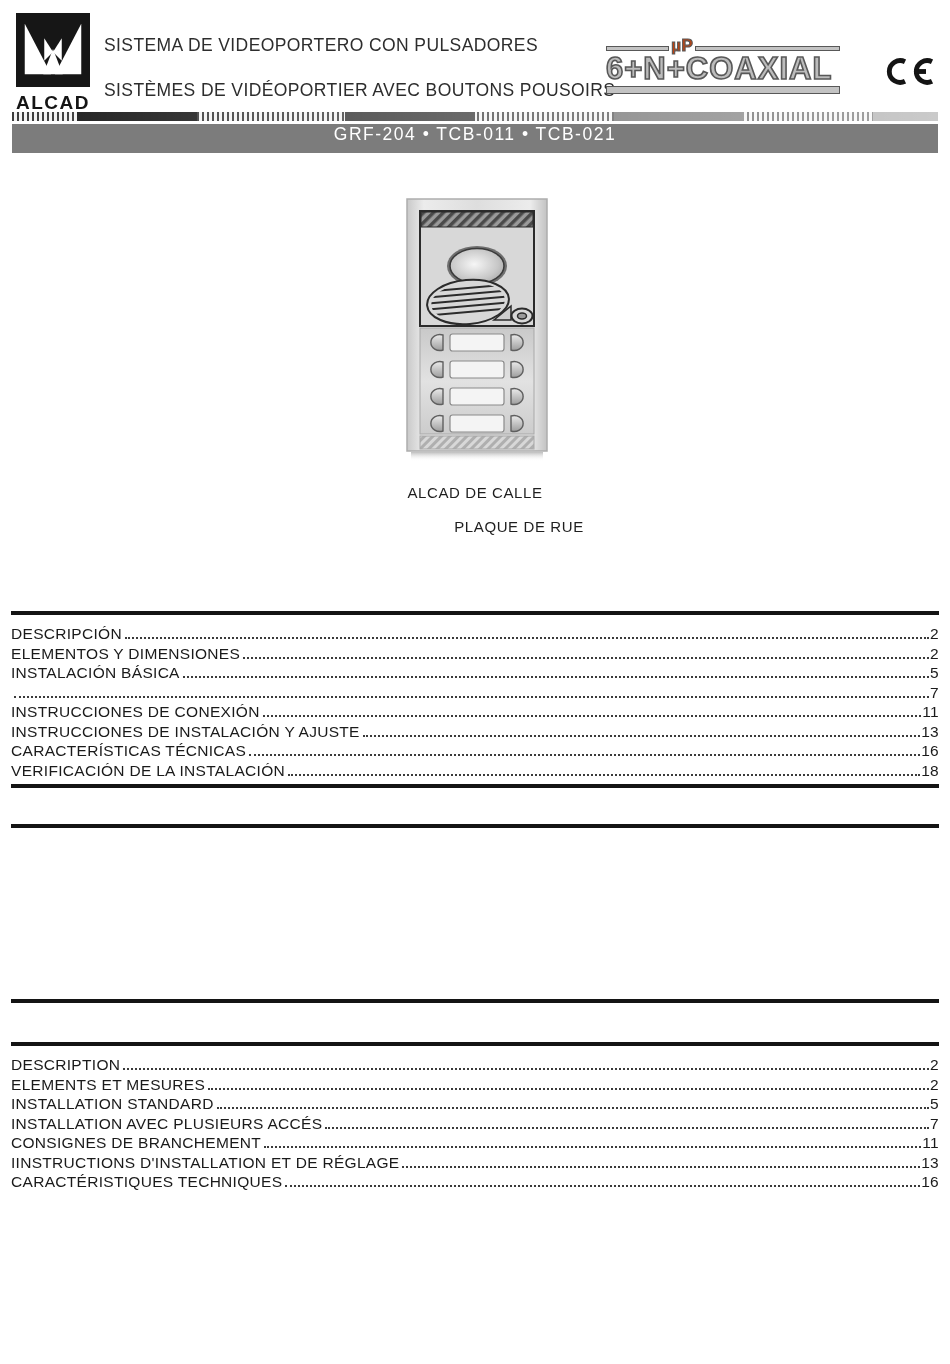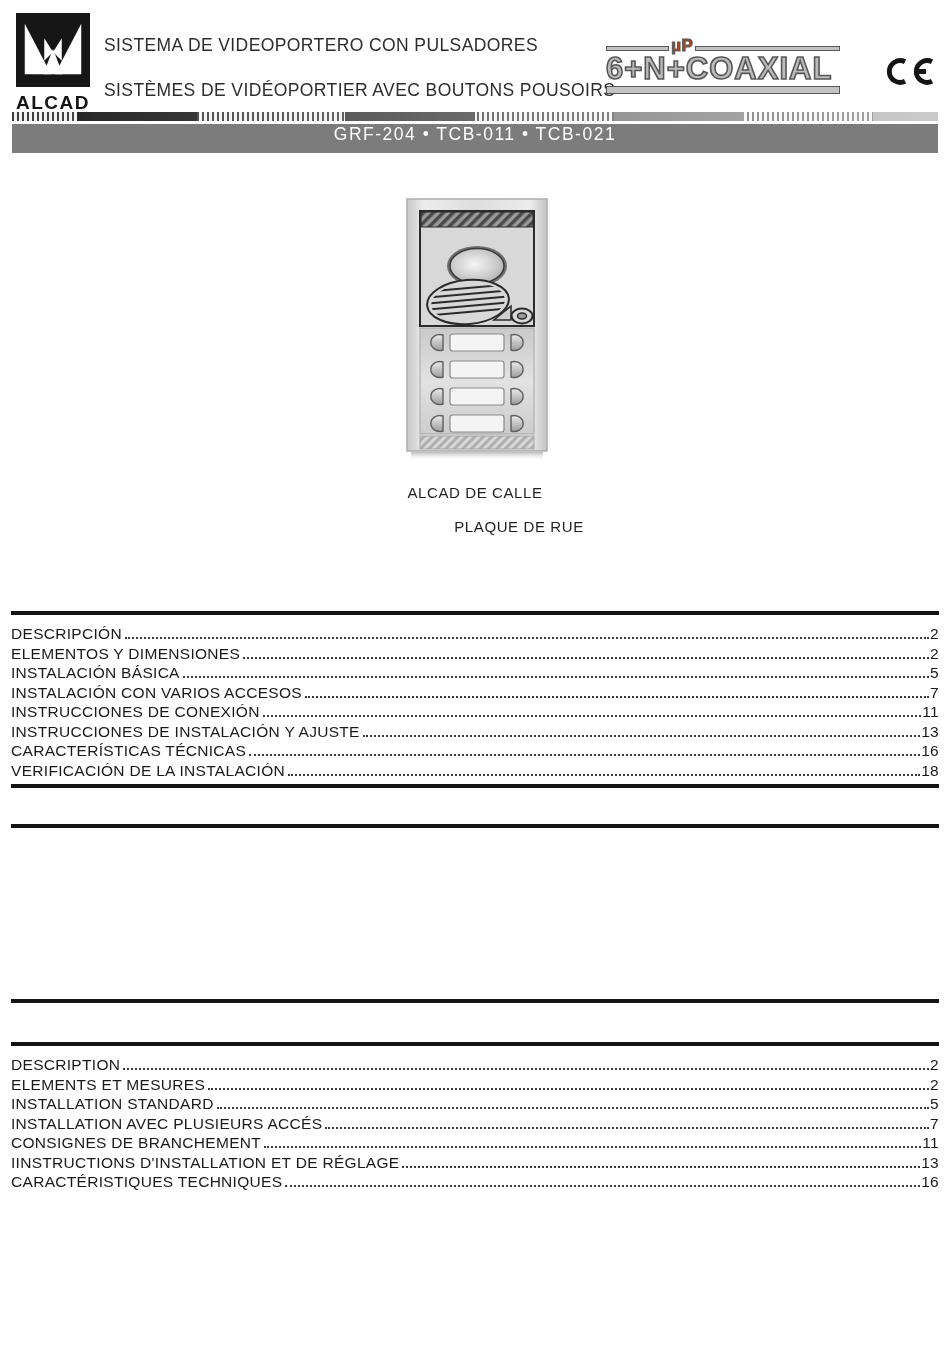--- a/index.html
+++ b/index.html
@@ -225,21 +225,20 @@
         <span class="toc-label">ELEMENTOS Y DIMENSIONES</span>
         <span class="toc-dots"></span>
         <span class="toc-page">2</span>
       </div>
       <div class="toc-row">
         <span class="toc-label">INSTALACIÓN BÁSICA</span>
         <span class="toc-dots"></span>
         <span class="toc-page">5</span>
       </div>
       <div class="toc-row">
-        <span class="toc-label">INSTALACIÓN CON VARIOS ACCESOS</span>
         <span class="toc-dots"></span>
         <span class="toc-page">7</span>
       </div>
       <div class="toc-row">
         <span class="toc-label">INSTRUCCIONES DE CONEXIÓN</span>
         <span class="toc-dots"></span>
         <span class="toc-page">11</span>
       </div>
       <div class="toc-row">
         <span class="toc-label">INSTRUCCIONES DE INSTALACIÓN Y AJUSTE</span>

